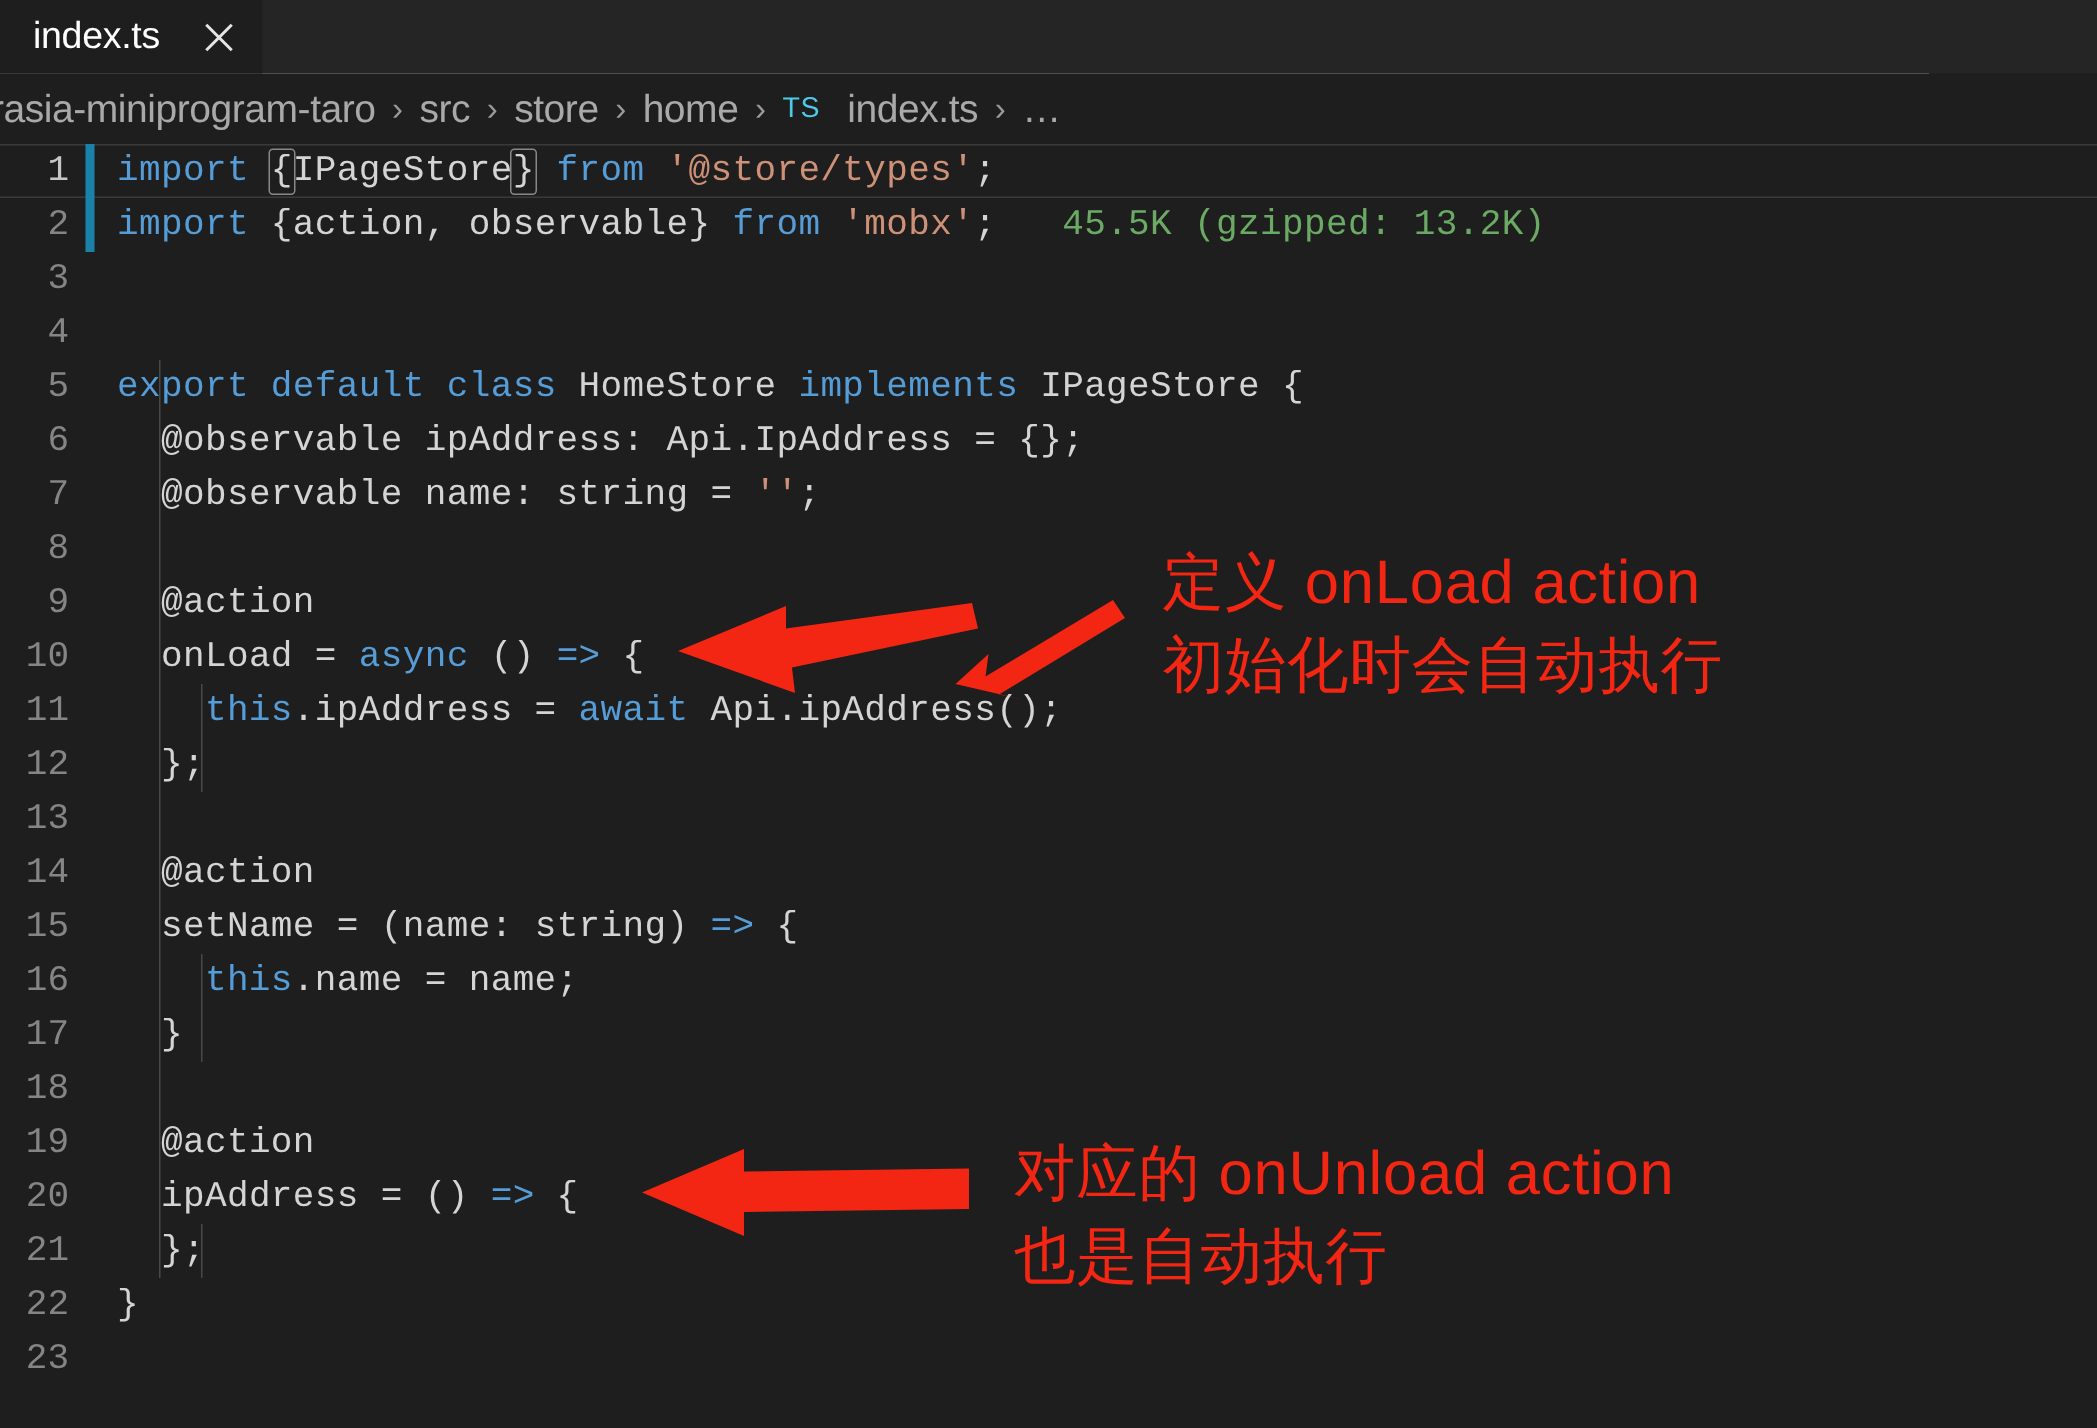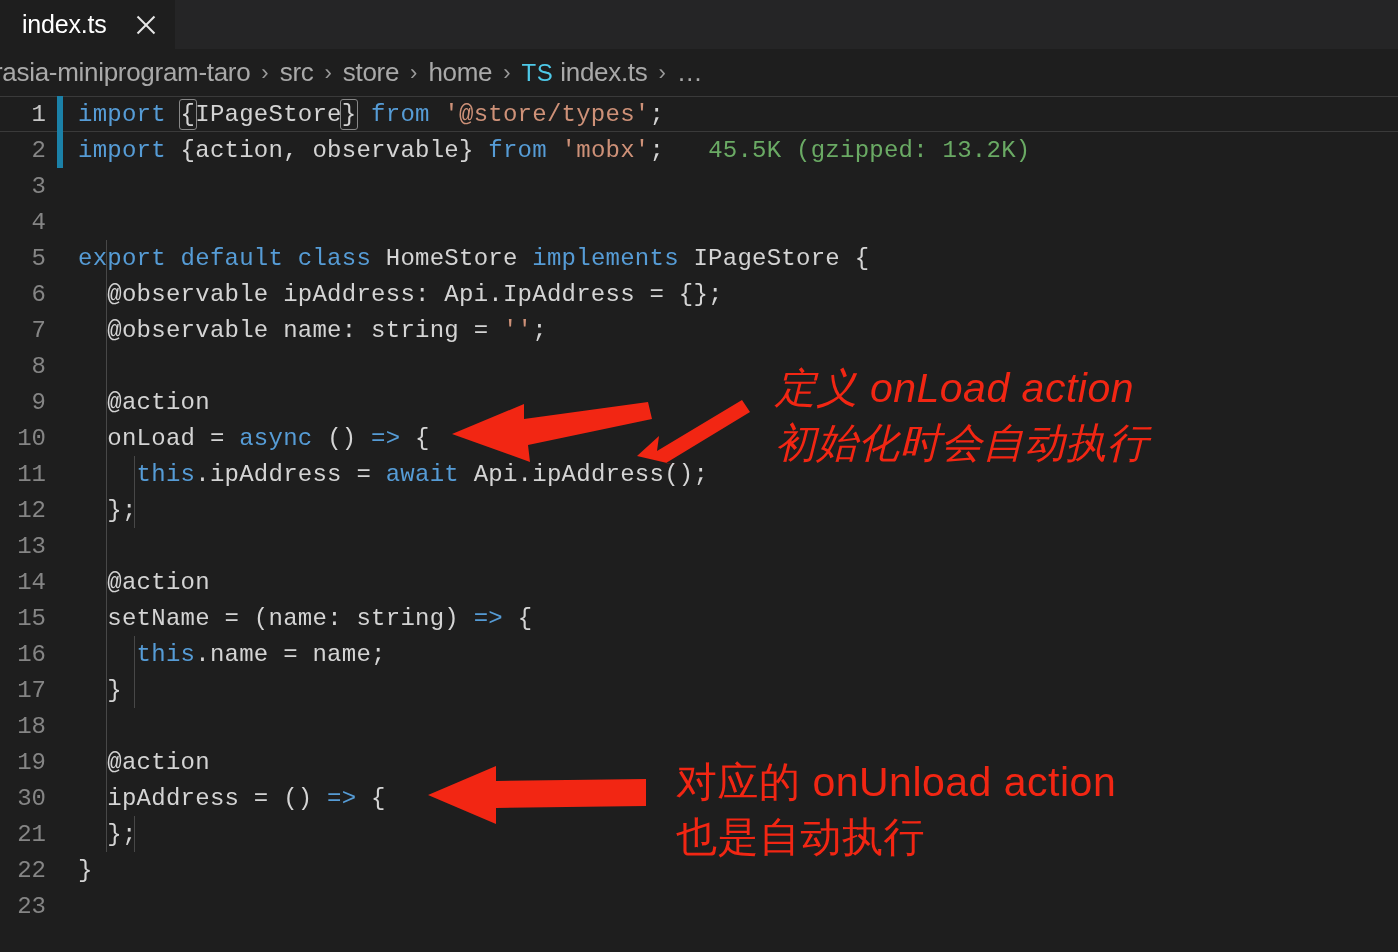--- a/index.html
+++ b/index.html
@@ -71,23 +71,23 @@
   }
   .crumb-first { margin-left: -6px; }
   .crumb-sep {
     color: #9a9a9a;
     font-size: 22px;
     margin: 0 11px;
     font-family: "Liberation Sans", sans-serif;
   }
   .ts-badge {
     color: #4ec9e8;
-    font-size: 24px;
-    font-family: "Liberation Sans", sans-serif;
-    margin-right: 7px;
+    font-size: 19px;
+    font-family: "Liberation Sans", sans-serif;
+    margin-right: 18px;
     letter-spacing: 0.5px;
   }
 
   
   .editor {
     position: absolute; left: 0; top: 96px;
     width: 1398px; height: 856px;
     background: #1e1e1e;
     overflow: hidden;
   }
@@ -165,21 +165,21 @@
   }
   .anno-text {
     position: absolute;
     color: #f22613;
     font-family: "Liberation Sans", sans-serif;
     font-size: 41px;
     line-height: 1.34;
     white-space: pre-line;
     letter-spacing: 0.5px;
   }
-  .anno-1 { left: 775px; top: 361px; font-style: italic; }
+  .anno-1 { left: 775px; top: 361px; }
   .anno-2 { left: 676px; top: 755px; }
 </style>
 </head>
 <body>
 
 <div id="app">
 
   <div class="tabbar">
     <div class="tab">
       <span class="tab-label">index.ts</span>
@@ -323,21 +323,21 @@
         <span class="code"></span>
       </div>
 
       <div class="row">
         <span class="lineno">19</span>
         <span class="gutter-slot"></span>
         <span class="code">  <span class="id">@action</span></span>
       </div>
 
       <div class="row">
-        <span class="lineno">30</span>
+        <span class="lineno">20</span>
         <span class="gutter-slot"></span>
         <span class="code">  <span class="id">ipAddress</span> <span class="punc">= ()</span> <span class="kw">=&gt;</span> <span class="punc">{</span></span>
       </div>
 
       <div class="row">
         <span class="lineno">21</span>
         <span class="gutter-slot"></span>
         <span class="code">  <span class="punc">};</span></span>
       </div>
 

